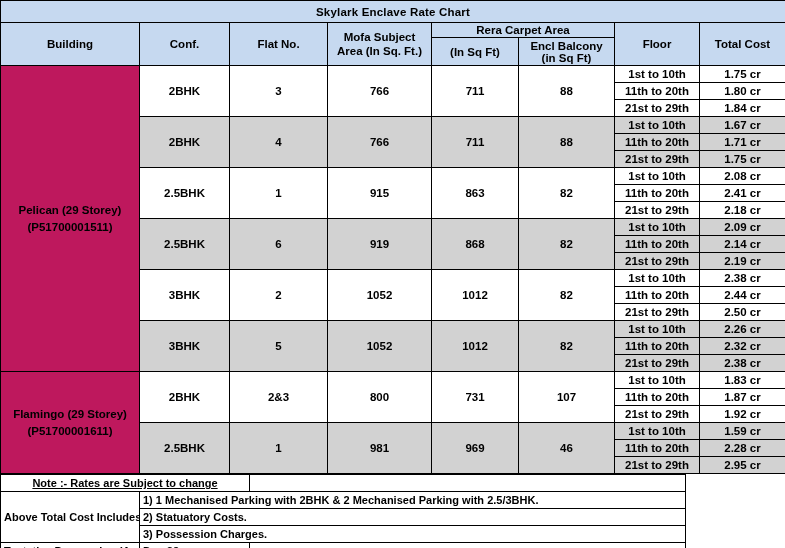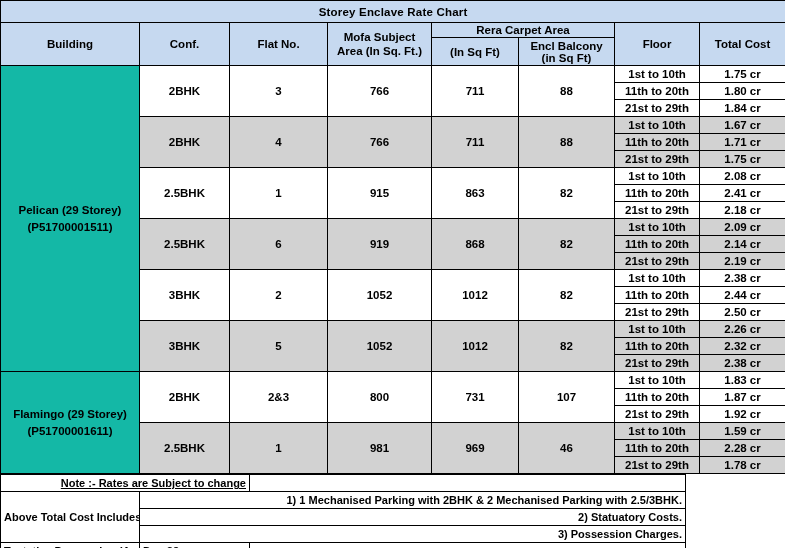--- a/index.html
+++ b/index.html
@@ -45,21 +45,21 @@
     font-weight: bold;
     line-height: 1.25;
   }
   .hdr-sub { background: #c6d9f0; font-size: 11px; font-weight: bold; }
   .row-white { background: #ffffff; }
   .row-grey { background: #d2d2d2; }
   .bldg-cell {
     font-size: 12.5px;
     font-weight: bold;
     line-height: 1.5;
-    background: #14b8a6;
+    background: #be185d;
   }
   .unit-cell { font-size: 12px; font-weight: bold; }
   .floor-cell { font-size: 11.5px; font-weight: bold; }
   .cost-cell { font-size: 12px; font-weight: bold; }
   .notes {
     border-collapse: collapse;
     width: 785px;
     table-layout: fixed;
     margin-top: 0;
   }
@@ -68,43 +68,43 @@
     font-size: 11px;
     font-weight: bold;
     color: #000000;
     height: 17px;
     padding: 0 3px;
     background: #ffffff;
     white-space: nowrap;
     overflow: hidden;
   }
   .notes td.nb { border: none; background: transparent; }
-  .note-underline { text-decoration: underline; text-align: right; }
-  .left { text-align: right; }
+  .note-underline { text-decoration: underline; text-align: center; }
+  .left { text-align: left; }
   .no-right-border { border-right: none; }
 </style>
 </head>
 <body>
 
 <div id="page">
 
   <table class="rate-chart">
     <colgroup>
       <col style="width:139px">
       <col style="width:90px">
       <col style="width:98px">
       <col style="width:104px">
       <col style="width:87px">
       <col style="width:96px">
       <col style="width:85px">
       <col style="width:86px">
     </colgroup>
     <tbody id="table-body">
         <tr>
-          <td class="title-cell" colspan="8">Storey Enclave Rate Chart</td>
+          <td class="title-cell" colspan="8">Skylark Enclave Rate Chart</td>
         </tr>
         <tr>
           <td class="hdr" rowspan="2" style="height:28px">Building</td>
           <td class="hdr" rowspan="2">Conf.</td>
           <td class="hdr" rowspan="2">Flat No.</td>
           <td class="hdr" rowspan="2">
             <div>Mofa Subject</div>
             <div>Area (In Sq. Ft.)</div>
           </td>
           <td class="hdr" colspan="2">Rera Carpet Area</td>
@@ -253,21 +253,21 @@
           <td class="unit-cell row-grey" rowspan="3">46</td>
           <td class="floor-cell" style="height:17px">1st to 10th</td>
           <td class="cost-cell">1.59 cr</td>
         </tr>
         <tr class="row-grey">
           <td class="floor-cell" style="height:17px">11th to 20th</td>
           <td class="cost-cell">2.28 cr</td>
         </tr>
         <tr class="row-grey">
           <td class="floor-cell" style="height:17px">21st to 29th</td>
-          <td class="cost-cell">1.78 cr</td>
+          <td class="cost-cell">2.95 cr</td>
         </tr>
       </tbody>
   </table>
 
   <table class="notes">
     <colgroup>
       <col style="width:139px">
       <col style="width:110px">
       <col style="width:436px">
       <col style="width:100px">

